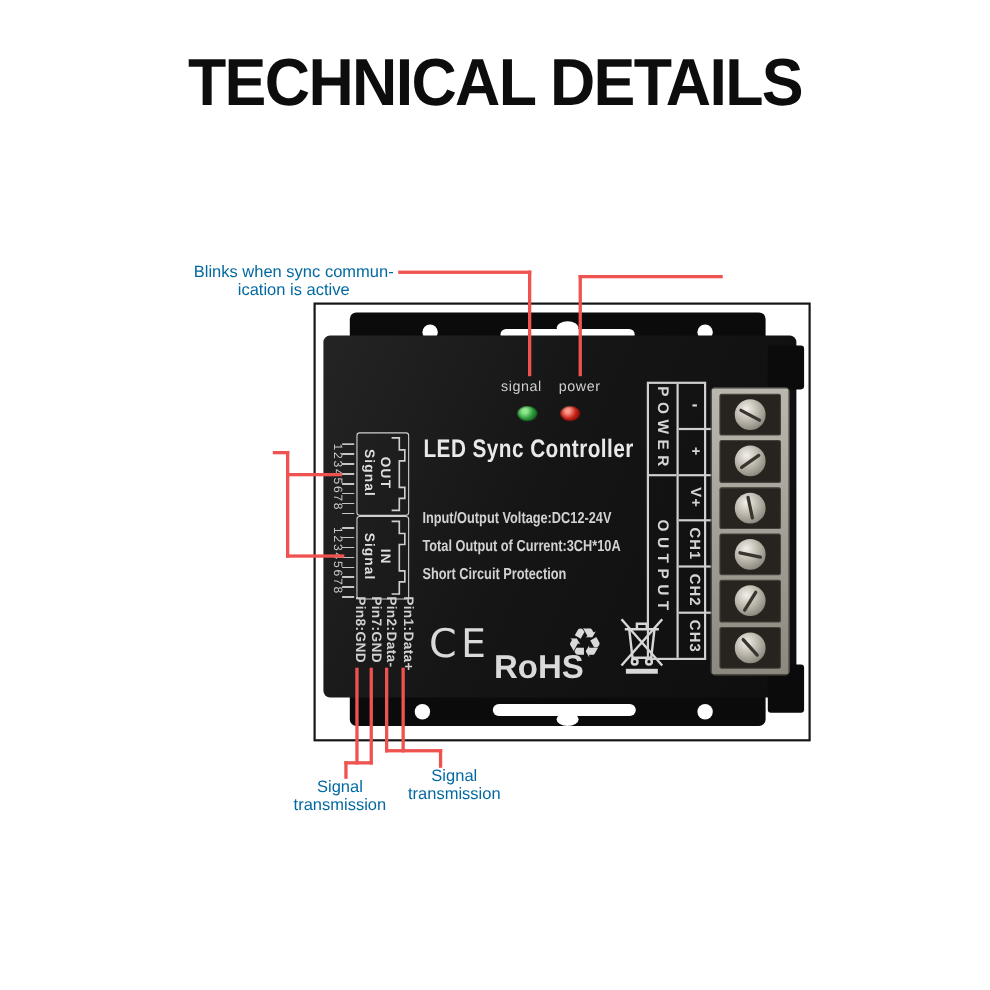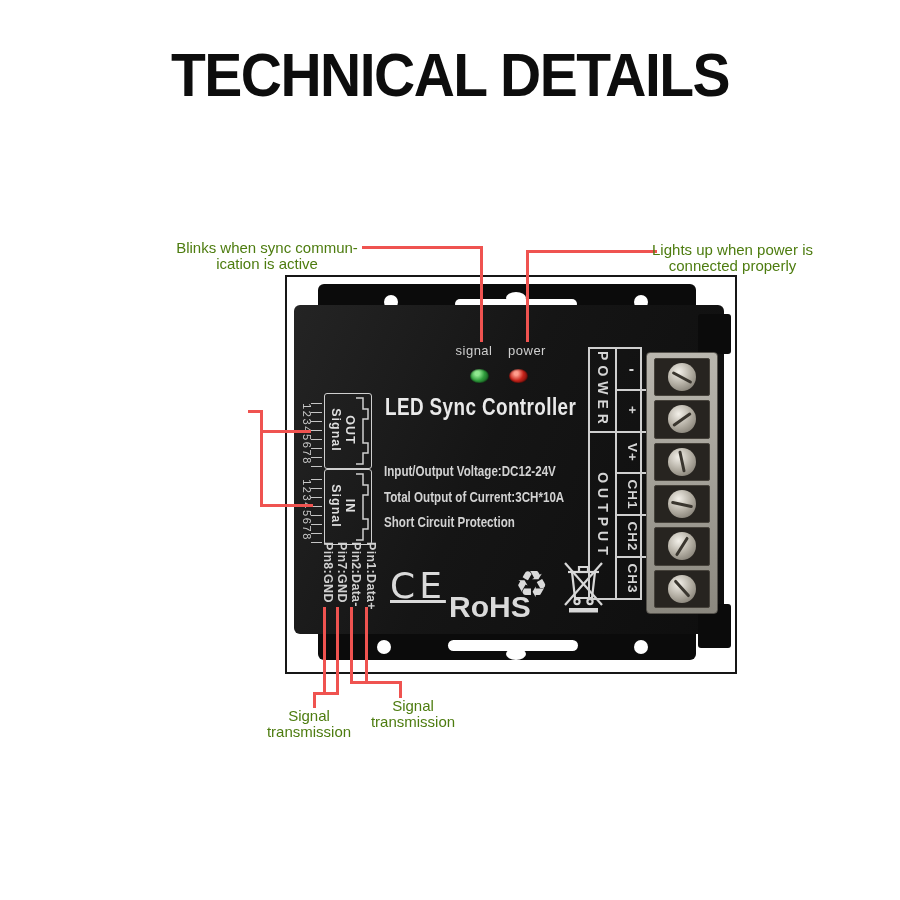--- a/index.html
+++ b/index.html
@@ -53,21 +53,21 @@
   .ticks{position:absolute;z-index:6;width:11px;
          background:repeating-linear-gradient(to bottom,#c5c5c5 0 1.5px,transparent 1.5px 9px);}
   .jack{position:absolute;z-index:6;width:48px;height:76px;border:1.5px solid #cfcfcf;
         border-radius:3px;box-sizing:border-box;}
   .jack-label{font-size:12.5px;font-weight:bold;letter-spacing:1px;color:#dedede;width:62px;}
 
   .pin-label{font-size:12.5px;font-weight:bold;letter-spacing:.3px;color:#d0d0d0;width:70px;
              text-align:left;}
 
   .ce{position:absolute;left:390px;top:565px;z-index:6;font-family:"DejaVu Sans",sans-serif;
-      font-size:36px;letter-spacing:4px;color:#dadada;text-decoration:underline;}
+      font-size:36px;letter-spacing:4px;color:#dadada;}
   .rohs{position:absolute;left:449px;top:590px;z-index:6;font-size:30px;font-weight:bold;
         color:#dadada;}
   .recycle{position:absolute;left:515px;top:563px;z-index:6;font-size:37px;color:#dadada;
            font-family:"DejaVu Sans",sans-serif;}
 
   
   .ttable{position:absolute;left:588px;top:347px;width:54px;height:253px;z-index:6;
           border:2px solid #cfcfcf;box-sizing:border-box;display:flex;}
   .tcol-g{width:25px;border-right:2px solid #cfcfcf;display:flex;flex-direction:column;}
   .tcol-t{flex:1;display:flex;flex-direction:column;}
@@ -94,21 +94,21 @@
   .screw .sslot{position:absolute;left:3px;right:3px;top:12.5px;height:3px;background:#3a362f;
                 border-radius:2px;}
   .tcell:nth-child(1) .sslot{transform:rotate(28deg);}
   .tcell:nth-child(2) .sslot{transform:rotate(-35deg);}
   .tcell:nth-child(3) .sslot{transform:rotate(78deg);}
   .tcell:nth-child(4) .sslot{transform:rotate(12deg);}
   .tcell:nth-child(5) .sslot{transform:rotate(-58deg);}
   .tcell:nth-child(6) .sslot{transform:rotate(48deg);}
 
   
-  .ann{position:absolute;z-index:10;color:#4d7c0f;font-size:15px;line-height:16px;
+  .ann{position:absolute;z-index:10;color:#0369a1;font-size:15px;line-height:16px;
        text-align:center;}
   .leader{position:absolute;z-index:9;background:var(--accent-red);}
 </style>
 </head>
 <body>
 
 <div class="scene">
 
   <div class="title">TECHNICAL DETAILS</div>
 
@@ -248,24 +248,20 @@
       </div>
   </div>
 
   <div class="ann" style="left:167px;top:240px;width:200px;">
     <div>Blinks when sync commun-</div>
     <div>ication is active</div>
   </div>
   <div class="leader" style="left:362px;top:246px;width:121px;height:3px;"></div>
   <div class="leader" style="left:480px;top:246px;width:3px;height:96px;"></div>
 
-  <div class="ann" style="left:650px;top:242px;width:165px;">
-    <div>Lights up when power is</div>
-    <div>connected properly</div>
-  </div>
   <div class="leader" style="left:526px;top:250px;width:131px;height:3px;"></div>
   <div class="leader" style="left:526px;top:250px;width:3px;height:92px;"></div>
 
   <div class="leader" style="left:248px;top:410px;width:15px;height:3px;"></div>
   <div class="leader" style="left:260px;top:410px;width:3px;height:97px;"></div>
   <div class="leader" style="left:260px;top:430px;width:51px;height:3px;"></div>
   <div class="leader" style="left:260px;top:504px;width:53px;height:3px;"></div>
 
   <div class="leader" style="left:323px;top:607px;width:3px;height:88px;"></div>
   <div class="leader" style="left:336px;top:607px;width:3px;height:88px;"></div>

